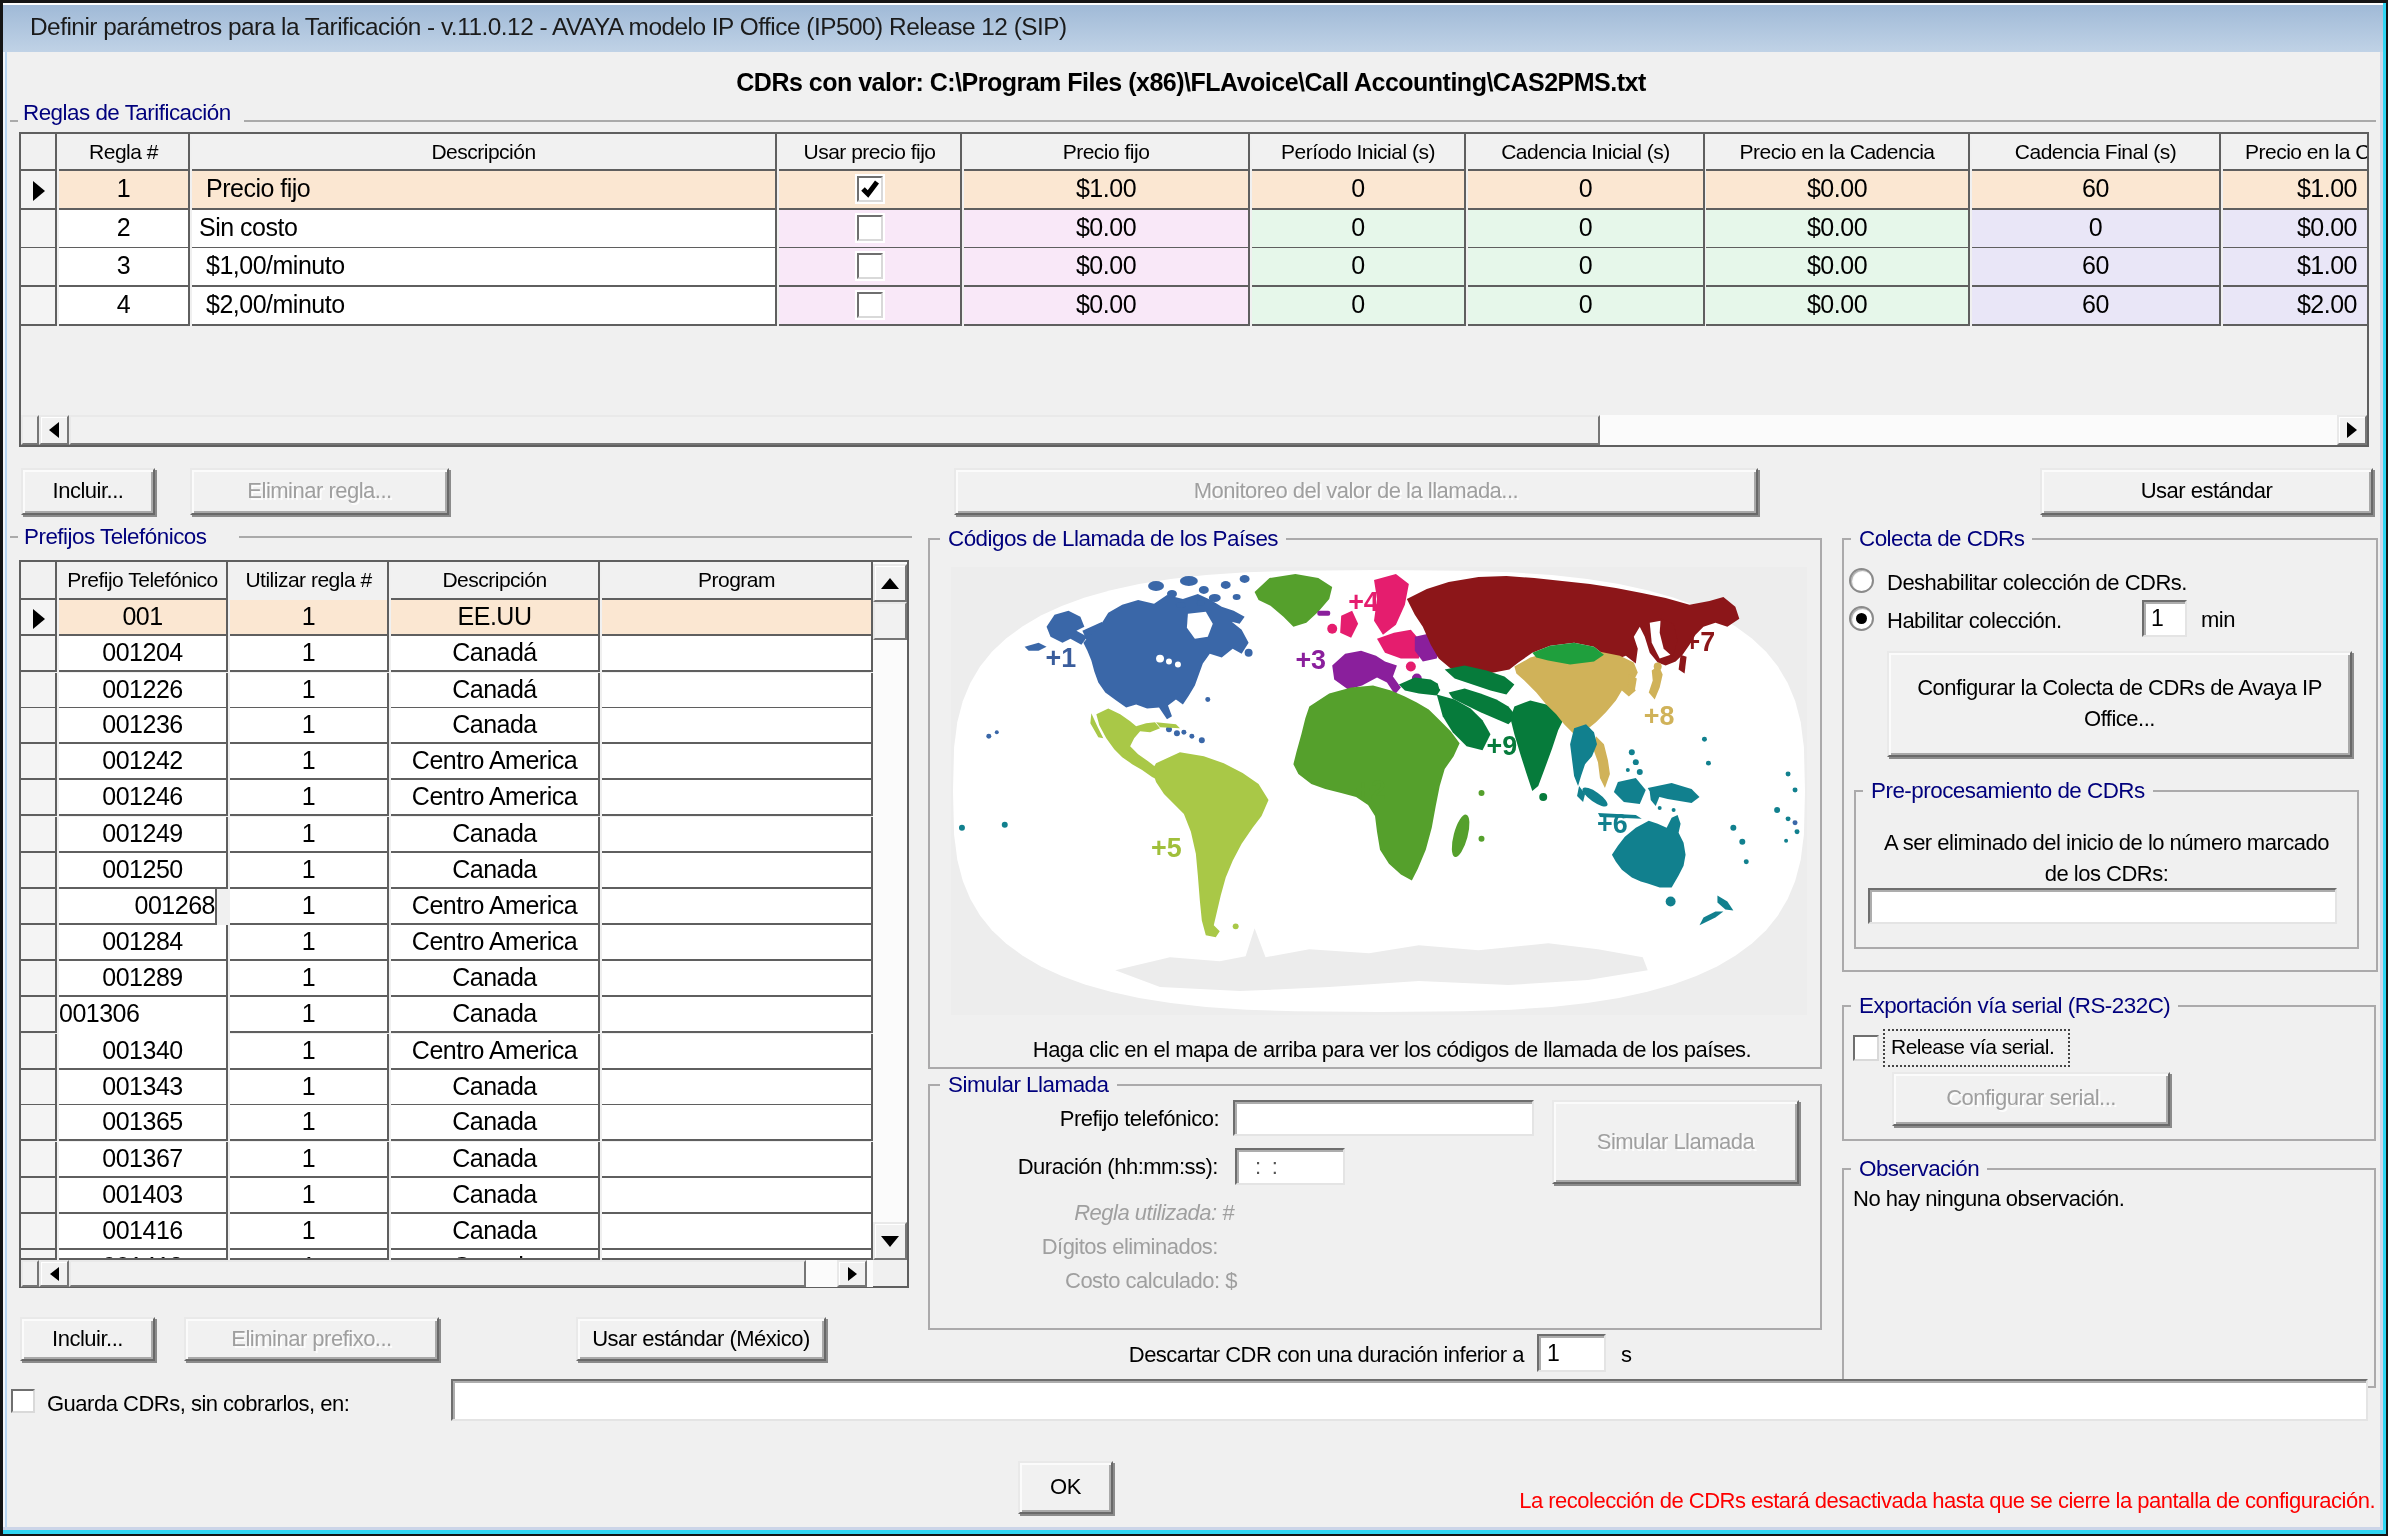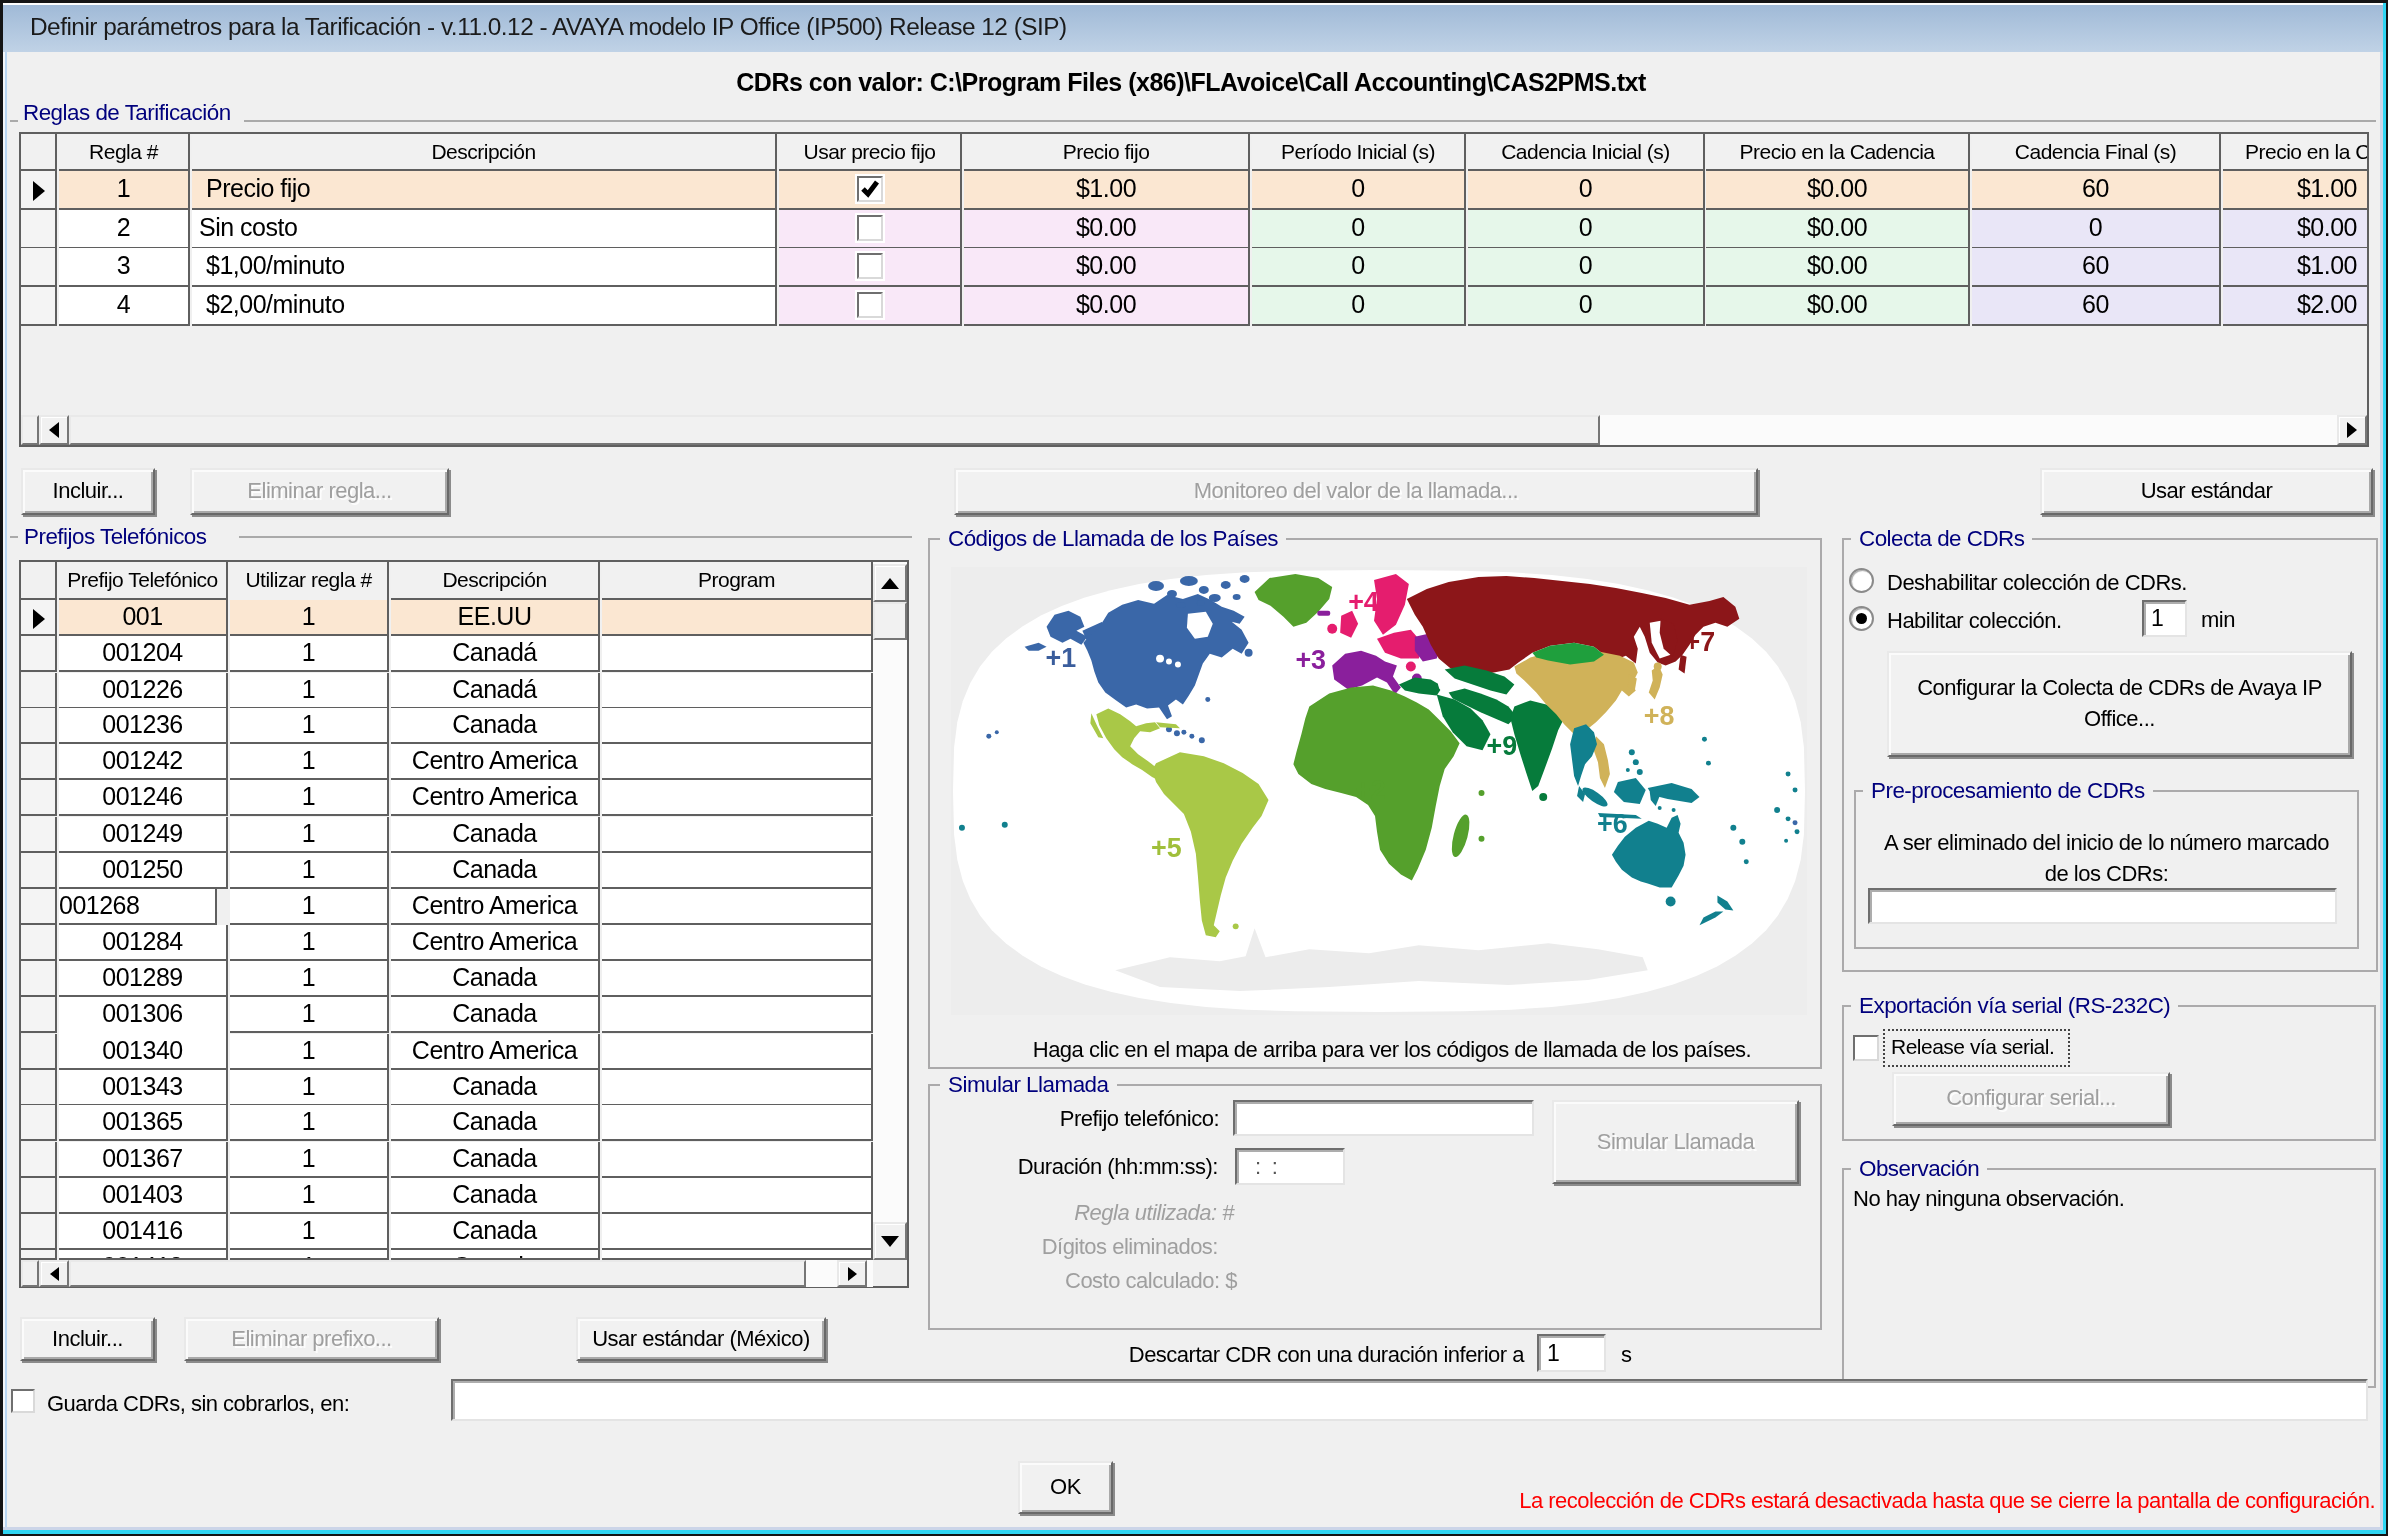--- a/index.html
+++ b/index.html
@@ -154,36 +154,36 @@
 <div class="cell" style="left:59px;top:817px;width:169px;height:36px;background:#fff;border-right:2px solid #5f5f5f;border-bottom:2px solid #5f5f5f;line-height:32px;text-align:center;">001249</div>
 <div class="cell" style="left:230px;top:817px;width:159px;height:36px;background:#fff;border-right:2px solid #5f5f5f;border-bottom:2px solid #5f5f5f;line-height:32px;text-align:center;">1</div>
 <div class="cell" style="left:391px;top:817px;width:209px;height:36px;background:#fff;border-right:2px solid #5f5f5f;border-bottom:2px solid #5f5f5f;line-height:32px;text-align:center;">Canada</div>
 <div class="cell" style="left:602px;top:817px;width:271px;height:36px;background:#fff;border-right:2px solid #5f5f5f;border-bottom:2px solid #5f5f5f;line-height:32px;text-align:center;"></div>
 <div class="cell" style="left:21px;top:853px;width:36px;height:36px;background:#f4f4f4;border-right:2px solid #5f5f5f;border-bottom:2px solid #5f5f5f;line-height:32px;text-align:center;"></div>
 <div class="cell" style="left:59px;top:853px;width:169px;height:36px;background:#fff;border-right:2px solid #5f5f5f;border-bottom:2px solid #5f5f5f;line-height:32px;text-align:center;">001250</div>
 <div class="cell" style="left:230px;top:853px;width:159px;height:36px;background:#fff;border-right:2px solid #5f5f5f;border-bottom:2px solid #5f5f5f;line-height:32px;text-align:center;">1</div>
 <div class="cell" style="left:391px;top:853px;width:209px;height:36px;background:#fff;border-right:2px solid #5f5f5f;border-bottom:2px solid #5f5f5f;line-height:32px;text-align:center;">Canada</div>
 <div class="cell" style="left:602px;top:853px;width:271px;height:36px;background:#fff;border-right:2px solid #5f5f5f;border-bottom:2px solid #5f5f5f;line-height:32px;text-align:center;"></div>
 <div class="cell" style="left:21px;top:889px;width:36px;height:36px;background:#f4f4f4;border-right:2px solid #5f5f5f;border-bottom:2px solid #5f5f5f;line-height:32px;text-align:center;"></div>
-<div class="cell" style="left:59px;top:889px;width:158px;height:36px;background:#fff;border-right:2px solid #5f5f5f;border-bottom:2px solid #5f5f5f;line-height:32px;text-align:left;">001268</div>
+<div class="cell" style="left:59px;top:889px;width:158px;height:36px;background:#fff;border-right:2px solid #5f5f5f;border-bottom:2px solid #5f5f5f;line-height:32px;text-align:right;">001268</div>
 <div class="cell" style="left:230px;top:889px;width:159px;height:36px;background:#fff;border-right:2px solid #5f5f5f;border-bottom:2px solid #5f5f5f;line-height:32px;text-align:center;">1</div>
 <div class="cell" style="left:391px;top:889px;width:209px;height:36px;background:#fff;border-right:2px solid #5f5f5f;border-bottom:2px solid #5f5f5f;line-height:32px;text-align:center;">Centro America</div>
 <div class="cell" style="left:602px;top:889px;width:271px;height:36px;background:#fff;border-right:2px solid #5f5f5f;border-bottom:2px solid #5f5f5f;line-height:32px;text-align:center;"></div>
 <div class="cell" style="left:21px;top:925px;width:36px;height:36px;background:#f4f4f4;border-right:2px solid #5f5f5f;border-bottom:2px solid #5f5f5f;line-height:32px;text-align:center;"></div>
 <div class="cell" style="left:59px;top:925px;width:169px;height:36px;background:#fff;border-right:2px solid #5f5f5f;border-bottom:2px solid #5f5f5f;line-height:32px;text-align:center;">001284</div>
 <div class="cell" style="left:230px;top:925px;width:159px;height:36px;background:#fff;border-right:2px solid #5f5f5f;border-bottom:2px solid #5f5f5f;line-height:32px;text-align:center;">1</div>
 <div class="cell" style="left:391px;top:925px;width:209px;height:36px;background:#fff;border-right:2px solid #5f5f5f;border-bottom:2px solid #5f5f5f;line-height:32px;text-align:center;">Centro America</div>
 <div class="cell" style="left:602px;top:925px;width:271px;height:36px;background:#fff;border-right:2px solid #5f5f5f;border-bottom:2px solid #5f5f5f;line-height:32px;text-align:center;"></div>
 <div class="cell" style="left:21px;top:961px;width:36px;height:36px;background:#f4f4f4;border-right:2px solid #5f5f5f;border-bottom:2px solid #5f5f5f;line-height:32px;text-align:center;"></div>
 <div class="cell" style="left:59px;top:961px;width:169px;height:36px;background:#fff;border-right:2px solid #5f5f5f;border-bottom:2px solid #5f5f5f;line-height:32px;text-align:center;">001289</div>
 <div class="cell" style="left:230px;top:961px;width:159px;height:36px;background:#fff;border-right:2px solid #5f5f5f;border-bottom:2px solid #5f5f5f;line-height:32px;text-align:center;">1</div>
 <div class="cell" style="left:391px;top:961px;width:209px;height:36px;background:#fff;border-right:2px solid #5f5f5f;border-bottom:2px solid #5f5f5f;line-height:32px;text-align:center;">Canada</div>
 <div class="cell" style="left:602px;top:961px;width:271px;height:36px;background:#fff;border-right:2px solid #5f5f5f;border-bottom:2px solid #5f5f5f;line-height:32px;text-align:center;"></div>
 <div class="cell" style="left:21px;top:997px;width:36px;height:36px;background:#f4f4f4;border-right:2px solid #5f5f5f;border-bottom:2px solid #5f5f5f;line-height:32px;text-align:center;"></div>
-<div class="cell" style="left:59px;top:997px;width:169px;height:46px;background:#fff;border-right:2px solid #5f5f5f;border-bottom:2px solid #5f5f5f;line-height:32px;text-align:center;">001306</div>
+<div class="cell" style="left:59px;top:997px;width:169px;height:46px;background:#fff;border-right:2px solid #5f5f5f;border-bottom:2px solid #5f5f5f;line-height:32px;">001306</div>
 <div class="cell" style="left:230px;top:997px;width:159px;height:36px;background:#fff;border-right:2px solid #5f5f5f;border-bottom:2px solid #5f5f5f;line-height:32px;text-align:center;">1</div>
 <div class="cell" style="left:391px;top:997px;width:209px;height:36px;background:#fff;border-right:2px solid #5f5f5f;border-bottom:2px solid #5f5f5f;line-height:32px;text-align:center;">Canada</div>
 <div class="cell" style="left:602px;top:997px;width:271px;height:36px;background:#fff;border-right:2px solid #5f5f5f;border-bottom:2px solid #5f5f5f;line-height:32px;text-align:center;"></div>
 <div class="cell" style="left:21px;top:1034px;width:36px;height:36px;background:#f4f4f4;border-right:2px solid #5f5f5f;border-bottom:2px solid #5f5f5f;line-height:32px;text-align:center;"></div>
 <div class="cell" style="left:59px;top:1034px;width:169px;height:36px;background:#fff;border-right:2px solid #5f5f5f;border-bottom:2px solid #5f5f5f;line-height:32px;text-align:center;">001340</div>
 <div class="cell" style="left:230px;top:1034px;width:159px;height:36px;background:#fff;border-right:2px solid #5f5f5f;border-bottom:2px solid #5f5f5f;line-height:32px;text-align:center;">1</div>
 <div class="cell" style="left:391px;top:1034px;width:209px;height:36px;background:#fff;border-right:2px solid #5f5f5f;border-bottom:2px solid #5f5f5f;line-height:32px;text-align:center;">Centro America</div>
 <div class="cell" style="left:602px;top:1034px;width:271px;height:36px;background:#fff;border-right:2px solid #5f5f5f;border-bottom:2px solid #5f5f5f;line-height:32px;text-align:center;"></div>
 <div class="cell" style="left:21px;top:1070px;width:36px;height:36px;background:#f4f4f4;border-right:2px solid #5f5f5f;border-bottom:2px solid #5f5f5f;line-height:32px;text-align:center;"></div>
 <div class="cell" style="left:59px;top:1070px;width:169px;height:36px;background:#fff;border-right:2px solid #5f5f5f;border-bottom:2px solid #5f5f5f;line-height:32px;text-align:center;">001343</div>

